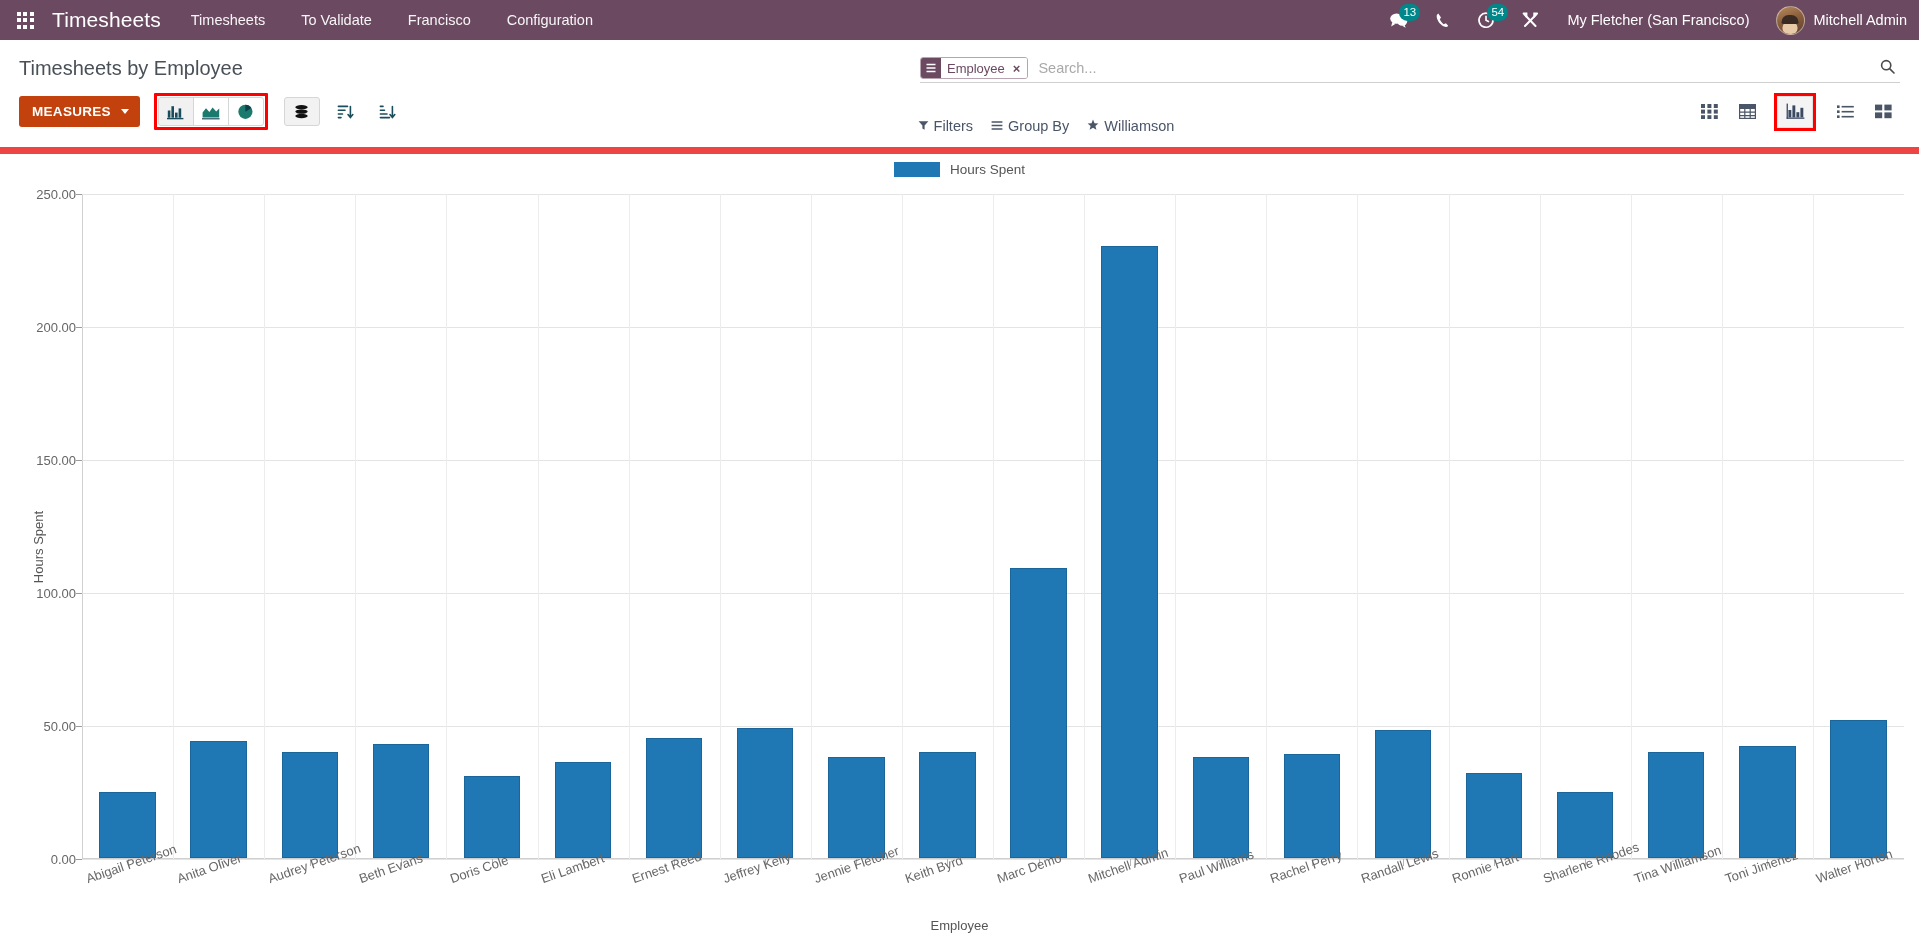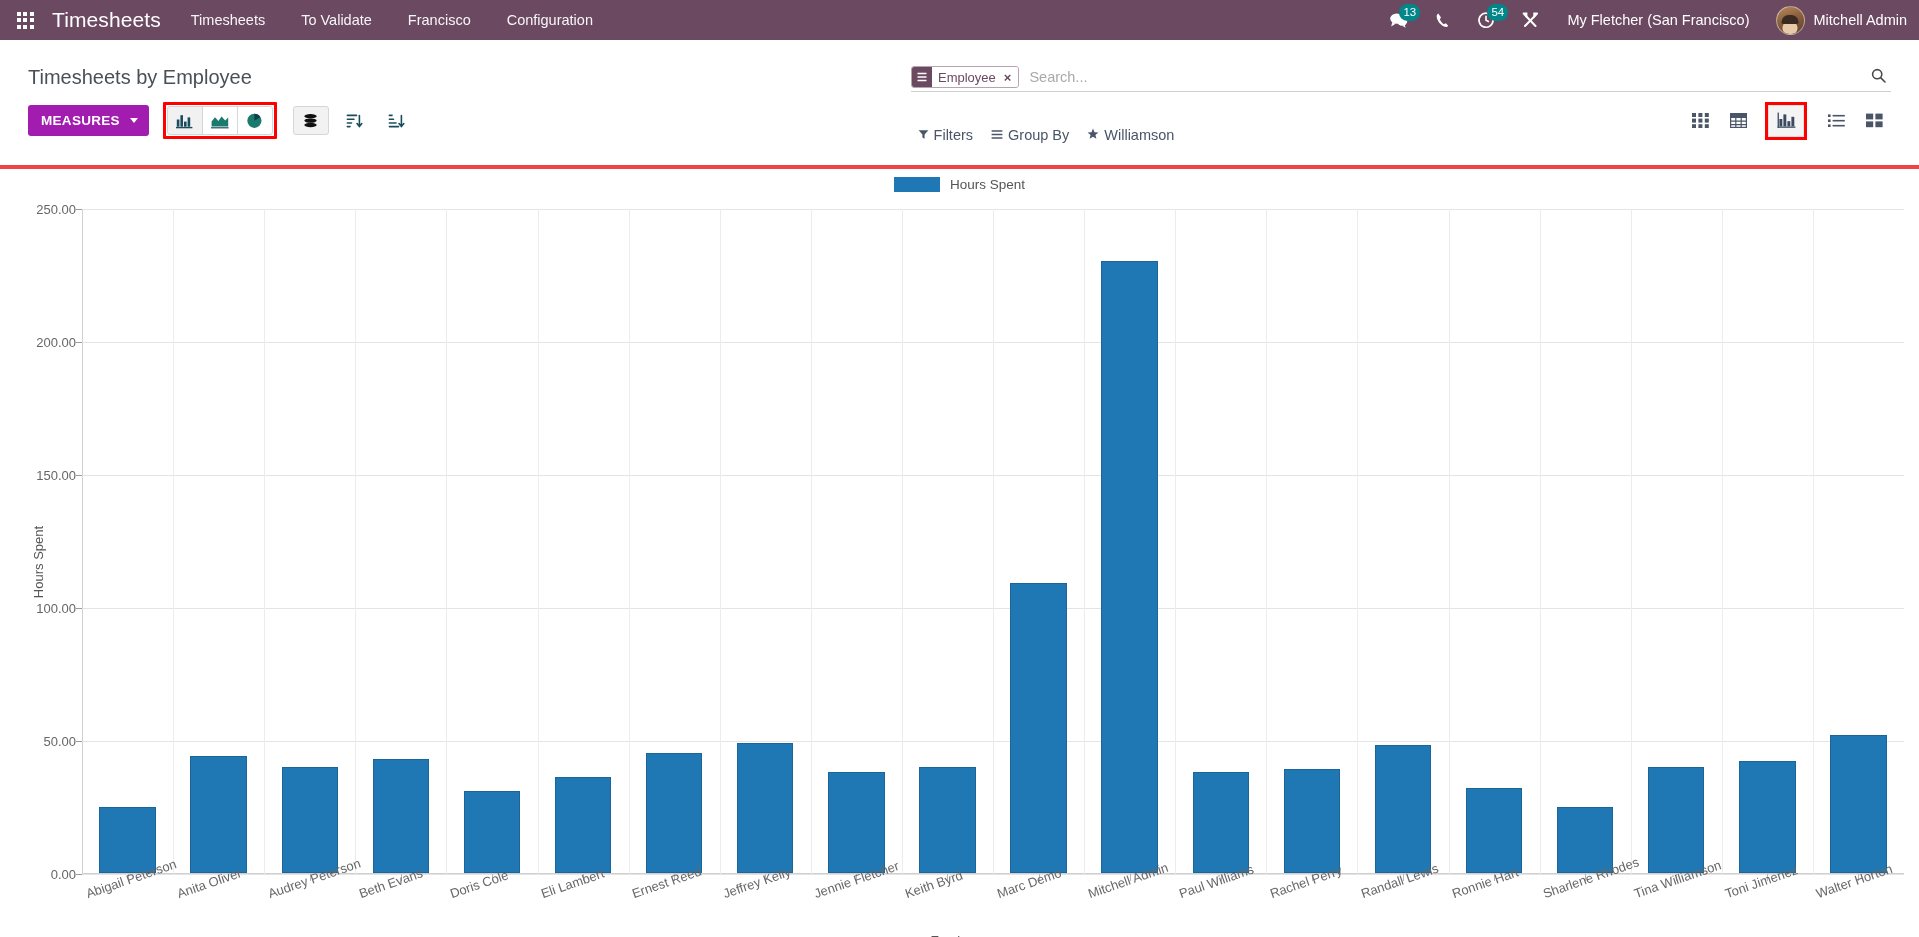--- a/index.html
+++ b/index.html
@@ -114,22 +114,22 @@
     width:17px; height:9px;
     border-radius: 8px 8px 2px 2px;
     background: #3a2b22;
     z-index: 2;
   }
   .user-name { font-size: 14.5px; color: #fff; white-space: nowrap; }
 
   
   .control-panel {
     background: #ffffff;
-    border-bottom: 4px solid #ef4444;
-    padding: 14px;
+    border-bottom: 7px solid #ef4444;
+    padding: 5px;
   }
   .cp-row1 {
     display: flex;
     align-items: flex-start;
     padding: 10px 14px 0 14px;
     min-height: 38px;
   }
   .breadcrumb {
     font-size: 20px;
     color: #495057;
@@ -199,21 +199,21 @@
     color: #4a4a4a;
   }
 
   .cp-row2 {
     display: flex;
     align-items: center;
     padding: 6px 14px 8px 14px;
     gap: 0;
   }
   .btn-measures {
-    background: #a21caf;
+    background: #c2410c;
     color: #fff;
     border: none;
     border-radius: 3px;
     font-size: 13.5px;
     font-weight: 700;
     letter-spacing: 0.3px;
     padding: 7px 11px 7px 13px;
     display: flex; align-items: center; gap: 10px;
     cursor: pointer;
     font-family: "Liberation Sans", sans-serif;

